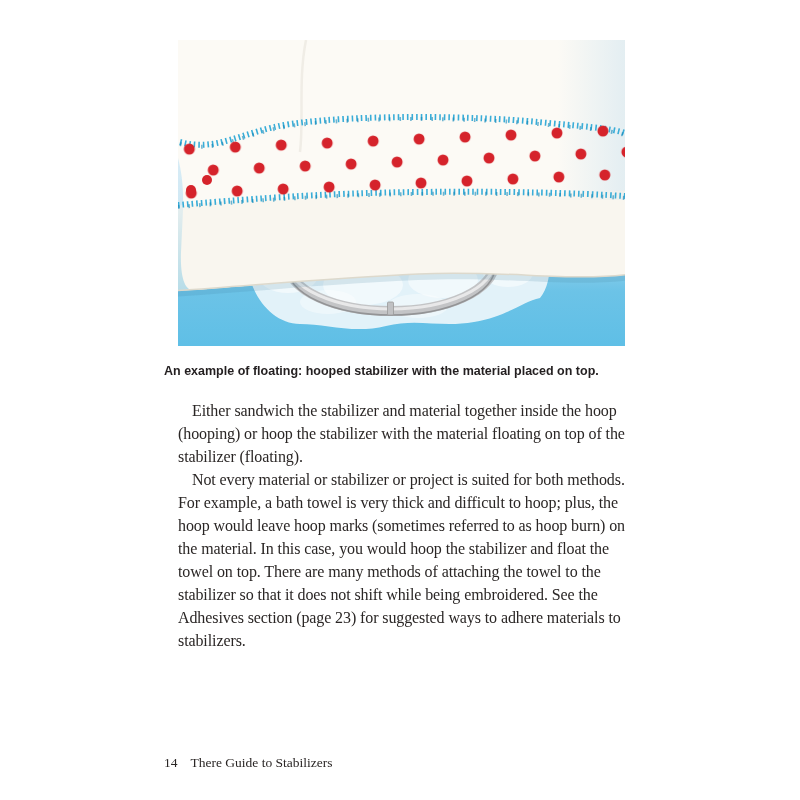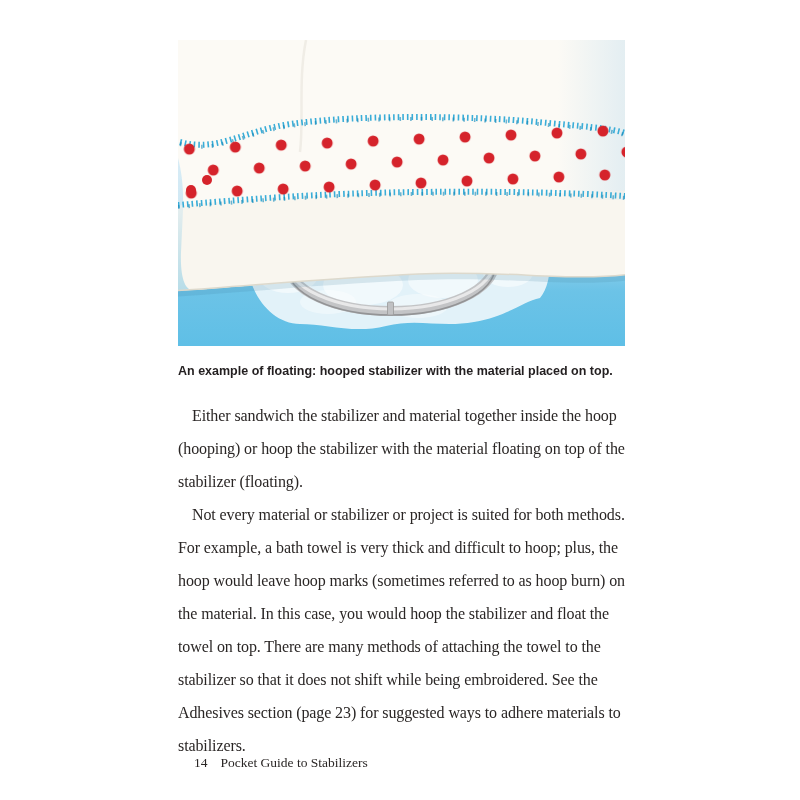--- a/index.html
+++ b/index.html
@@ -8,34 +8,34 @@
     width:800px;height:800px;
     background:#ffffff;
     overflow:hidden;
     font-family:"Liberation Serif",serif;
   }
   figure.photo{
     position:absolute;left:178px;top:40px;width:447px;height:306px;
     margin:0;padding:0;overflow:hidden;
   }
   .caption{
-    position:absolute;left:178px;top:363px;width:452px;
+    position:absolute;left:164px;top:363px;width:452px;
     margin:0;
     font-family:"Liberation Sans",sans-serif;
     font-size:12.5px;font-weight:600;line-height:16px;
     color:#231f20;letter-spacing:0;
   }
   .body-text{
     position:absolute;left:178px;top:399px;width:455px;
-    font-size:16px;line-height:33px;color:#2a2625;
+    font-size:16px;line-height:23px;color:#2a2625;
     letter-spacing:-0.1px;
   }
   .body-text p{margin:0;text-indent:14px;}
   .page-footer{
-    position:absolute;left:194px;top:755px;width:452px;
+    position:absolute;left:164px;top:755px;width:452px;
     font-size:13.5px;color:#2a2625;
     display:flex;align-items:baseline;gap:13px;
   }
   .page-footer .num{font-weight:400;}
 </style>
 </head>
 <body>
 
 <div class="page">
 
@@ -113,16 +113,16 @@
 
   <p class="caption">An example of floating: hooped stabilizer with the material placed on top.</p>
 
   <div class="body-text">
     <p>Either sandwich the stabilizer and material together inside the hoop (hooping) or hoop the stabilizer with the material floating on top of the stabilizer (floating).</p>
     <p>Not every material or stabilizer or project is suited for both methods. For example, a bath towel is very thick and difficult to hoop; plus, the hoop would leave hoop marks (sometimes referred to as hoop burn) on the material. In this case, you would hoop the stabilizer and float the towel on top. There are many methods of attaching the towel to the stabilizer so that it does not shift while being embroidered. See the Adhesives section (page 23) for suggested ways to adhere materials to stabilizers.</p>
   </div>
 
   <div class="page-footer">
     <span class="num">14</span>
-    <span>Pocket Guide to Stabilizers</span>
+    <span>There Guide to Stabilizers</span>
   </div>
 
 </div>
 
 </body></html>

